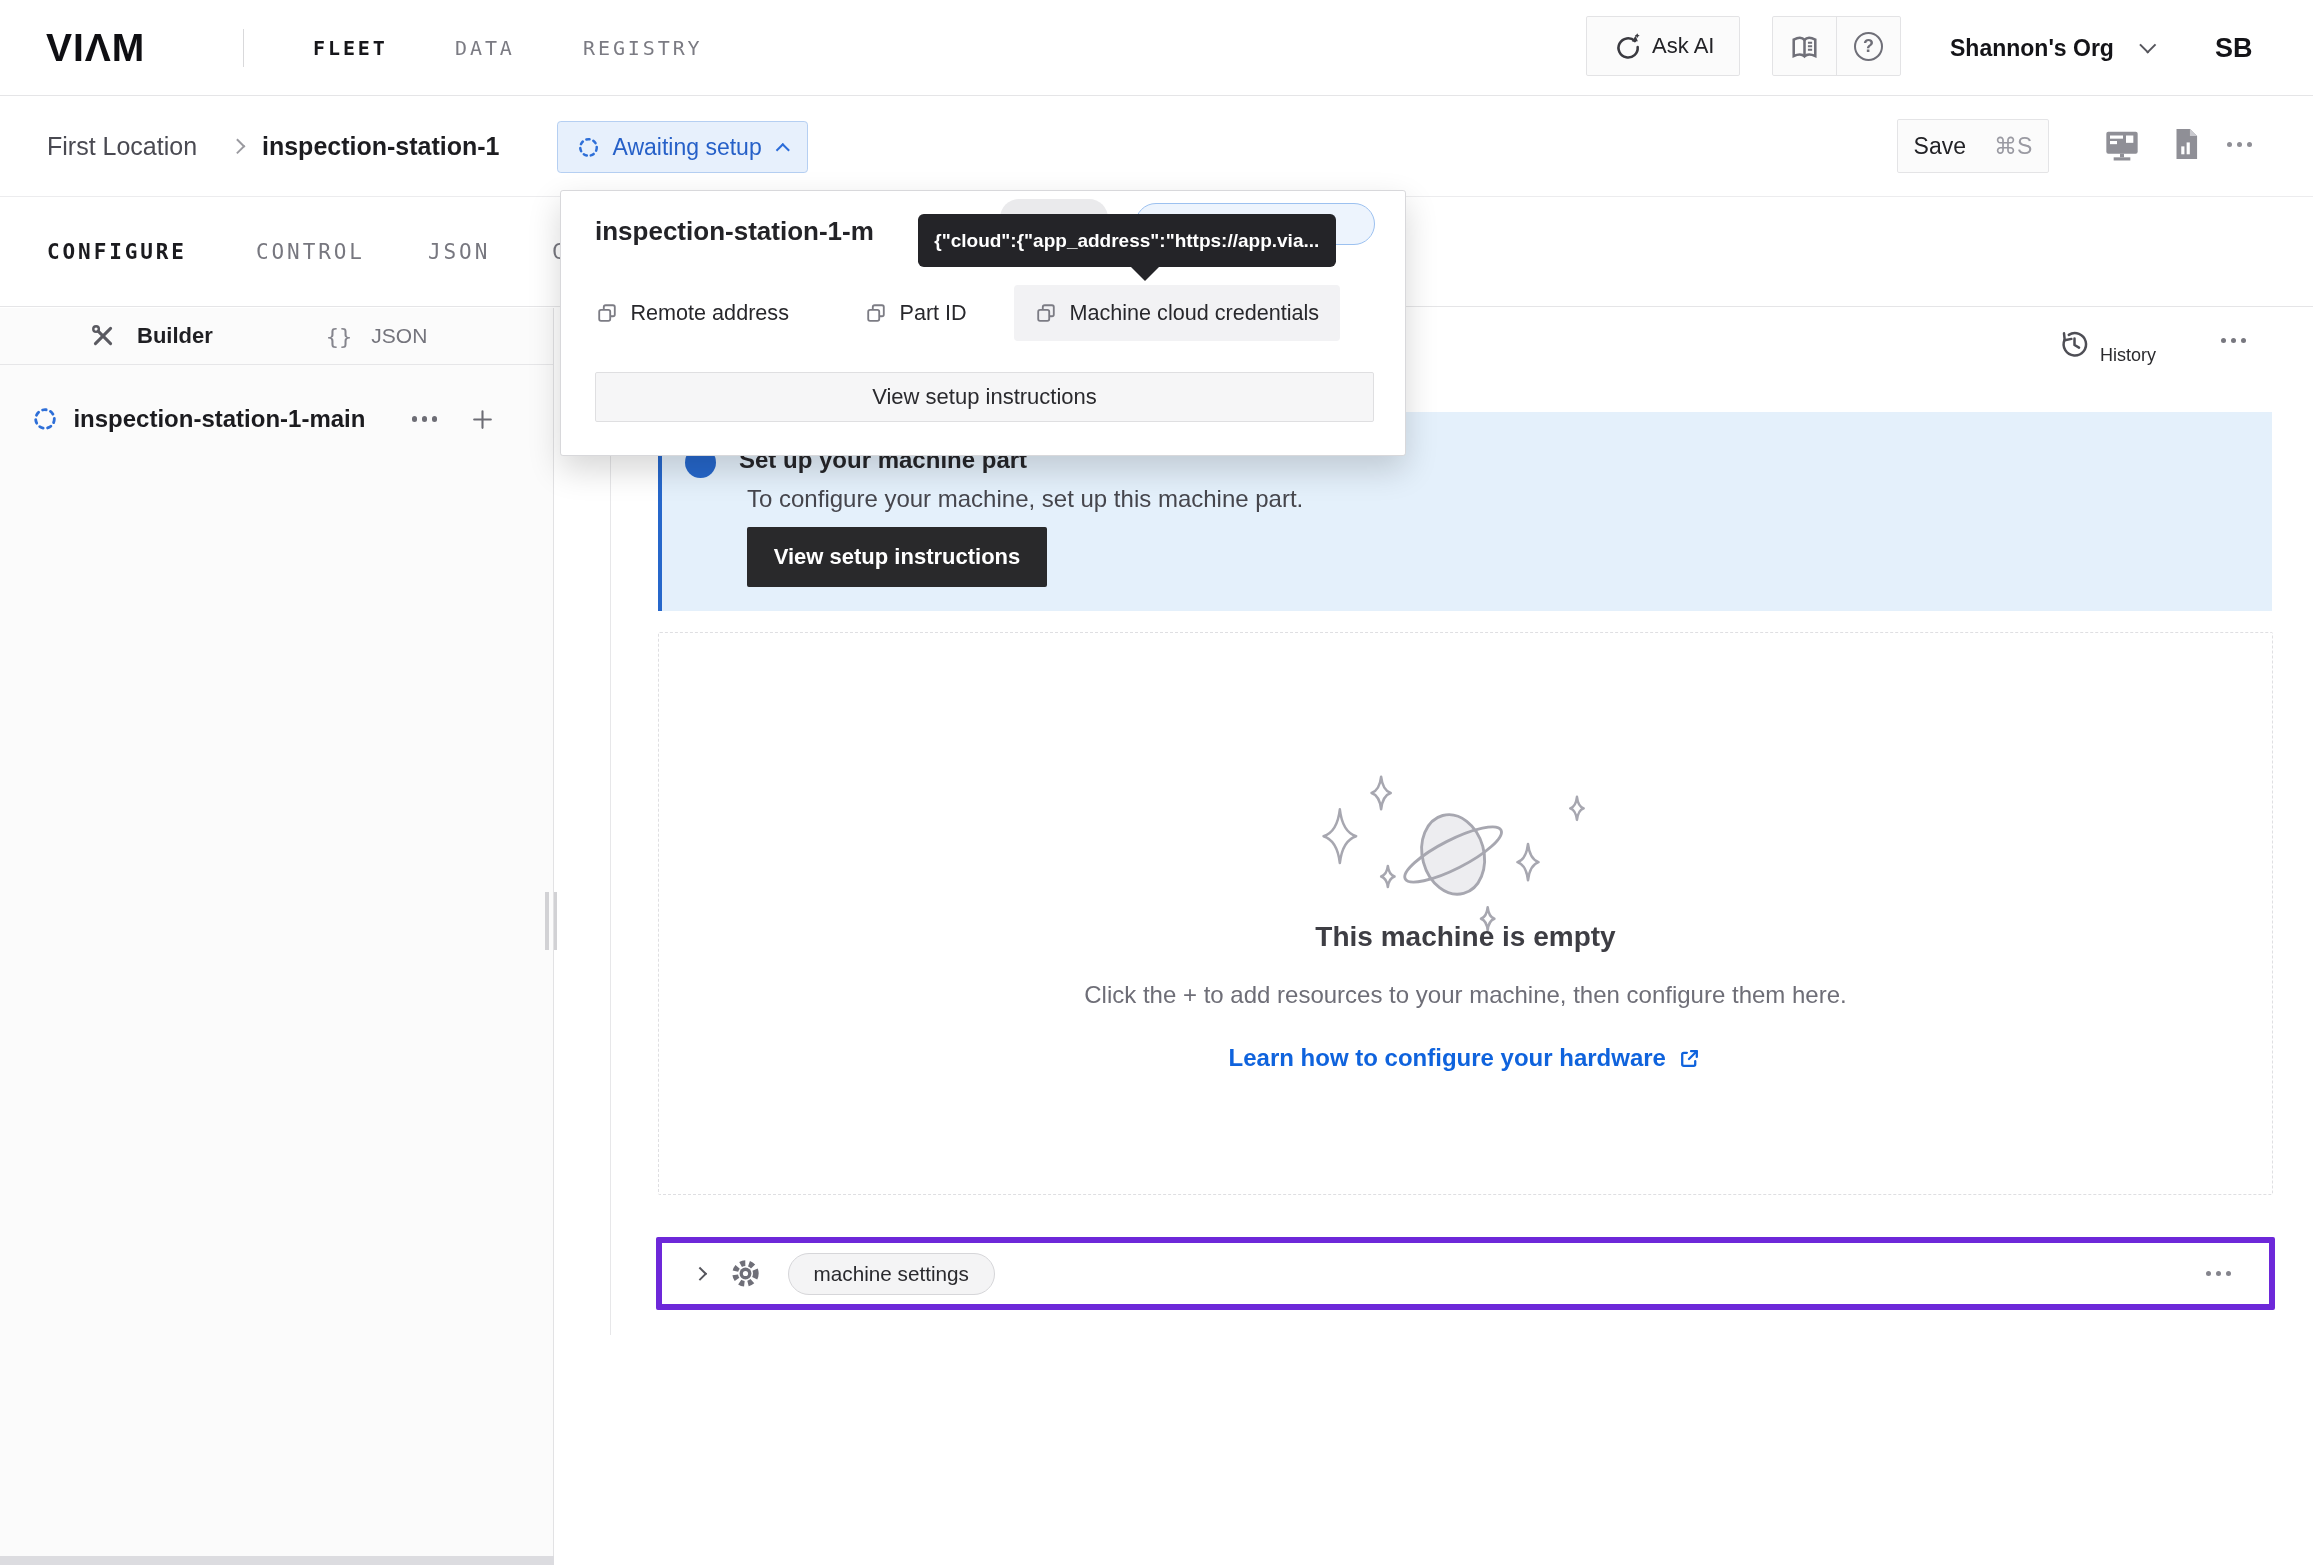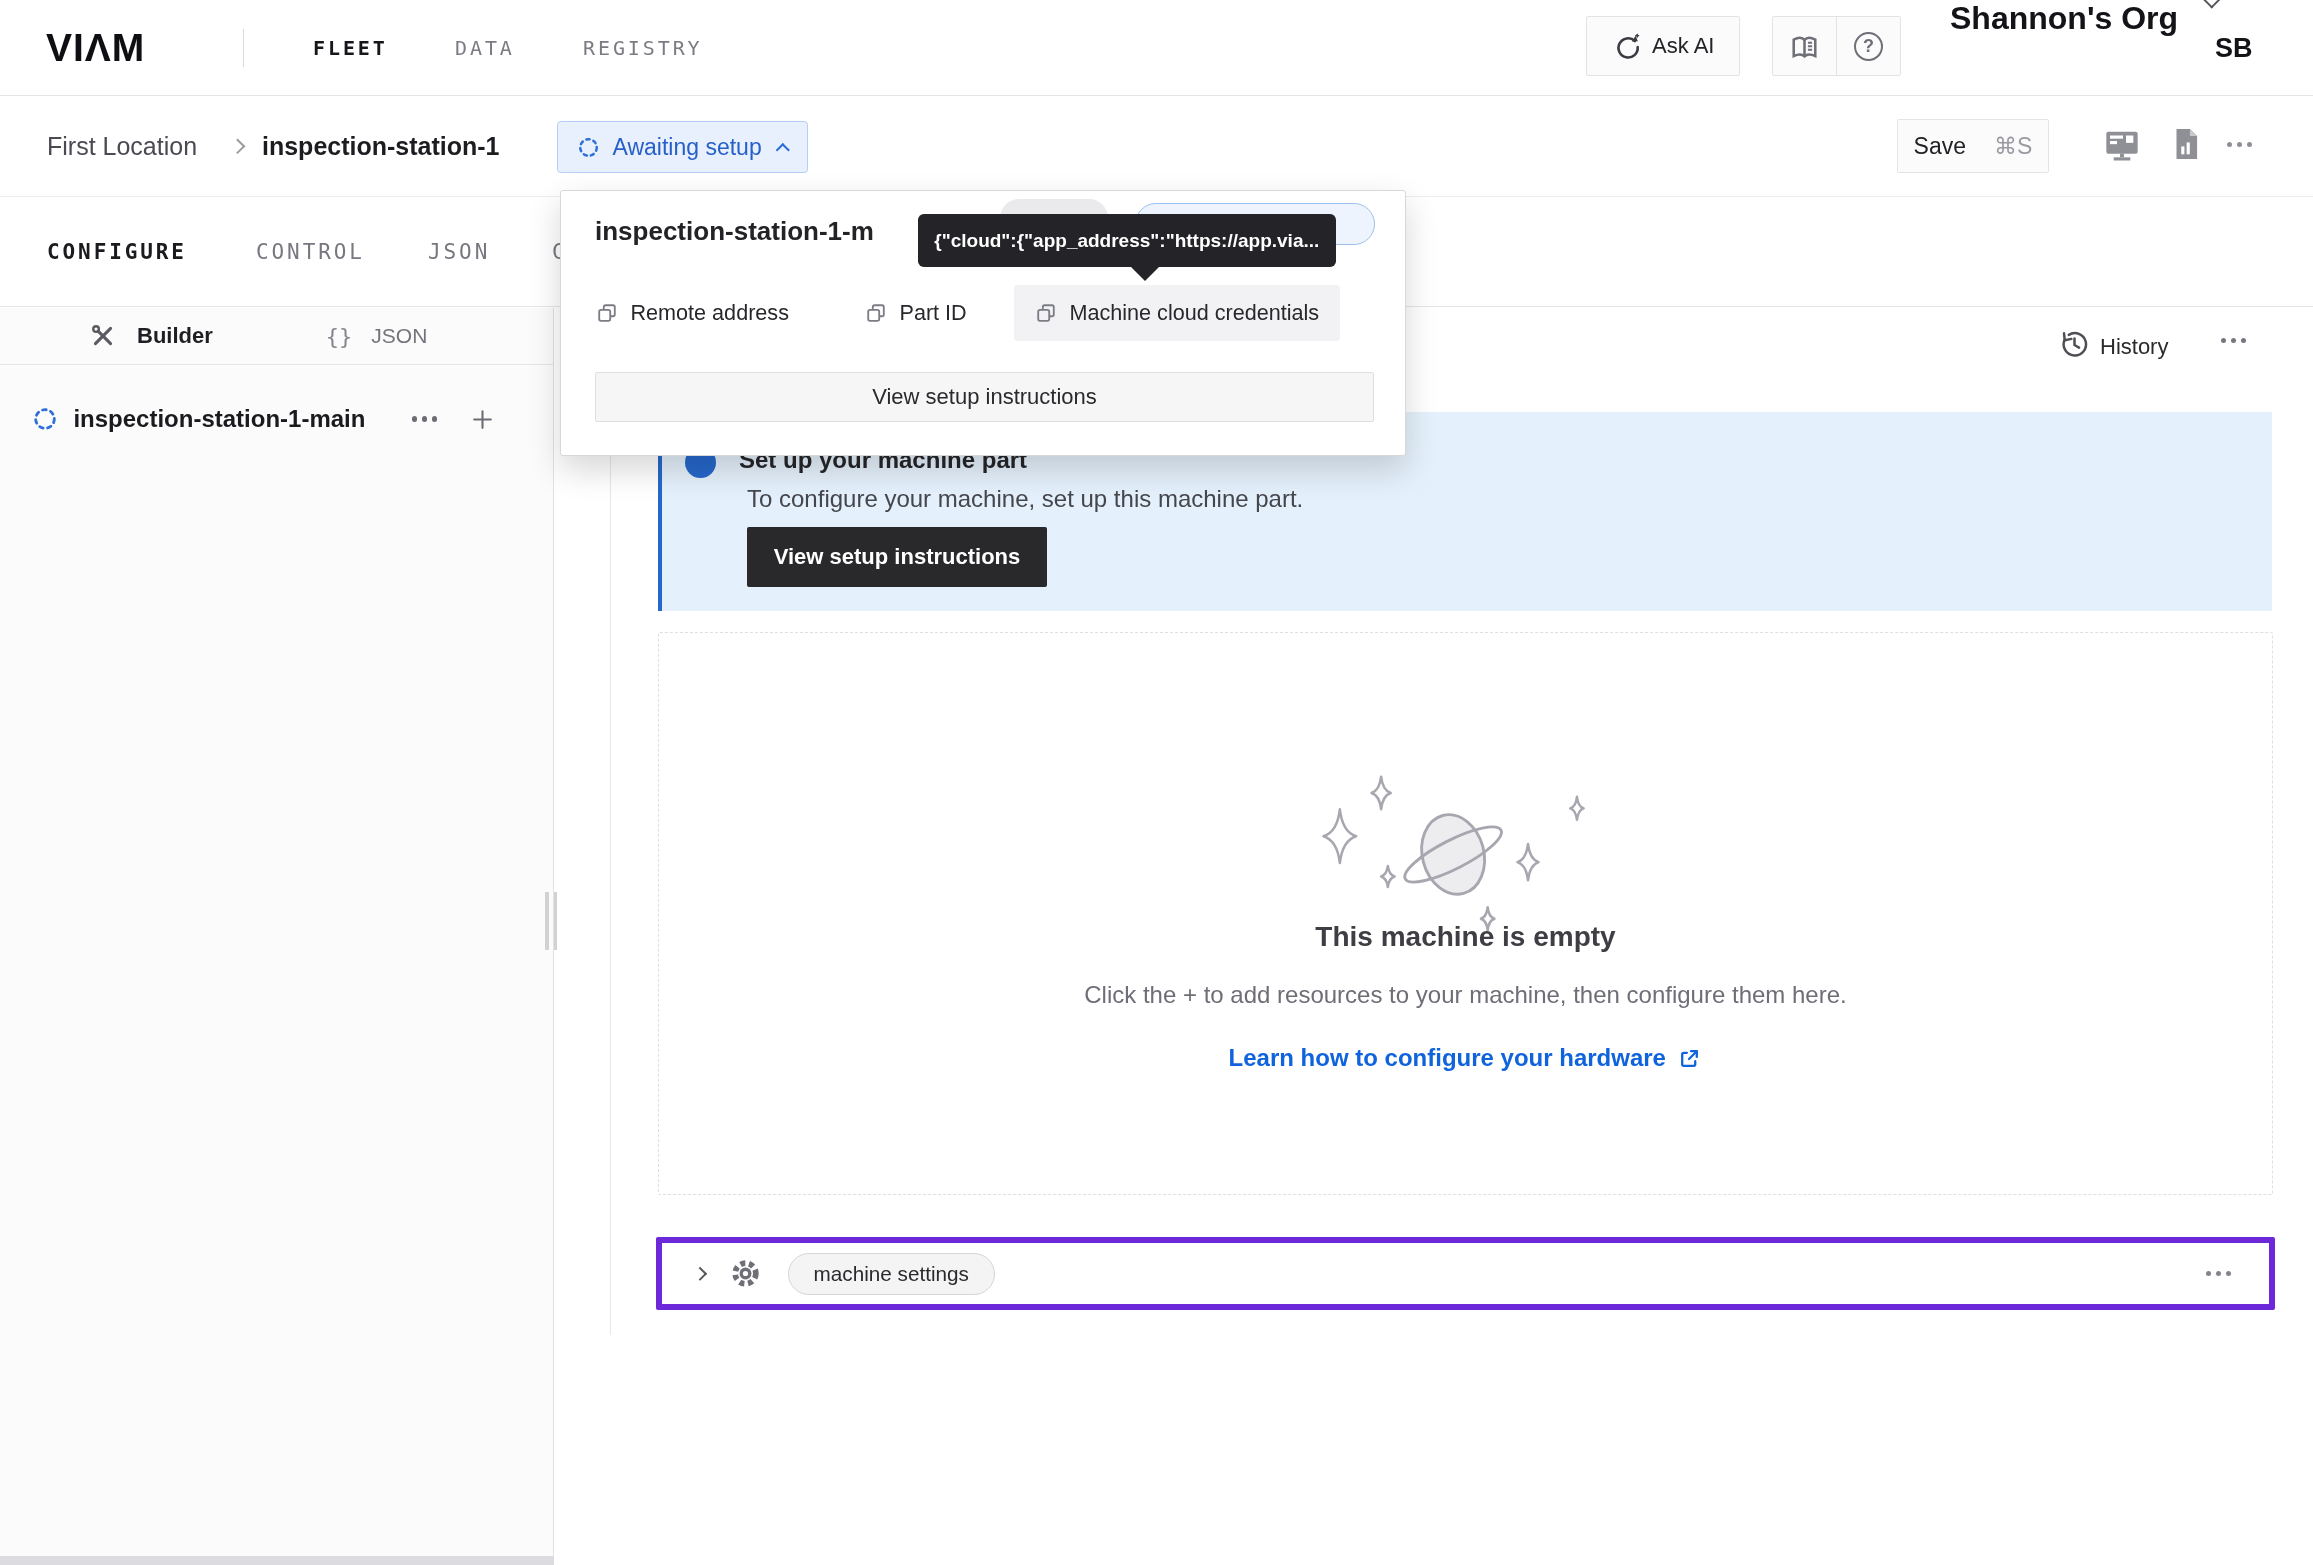--- a/index.html
+++ b/index.html
@@ -18,21 +18,21 @@
   .logo{position:absolute;left:46px;top:0;height:96px;line-height:96px;font-size:39px;font-weight:bold;letter-spacing:1px;color:#0f0f13}
   .nav-sep{position:absolute;left:243px;top:29px;width:1px;height:38px;background:#d9d9db}
   .nav-item{position:absolute;top:0;height:96px;line-height:96px;font-size:20px;letter-spacing:2.9px;color:#7b7b83;font-family:"DejaVu Sans Mono",monospace;cursor:pointer}
   .nav-item.active{color:#17171b;font-weight:bold}
   .nav-fleet{left:313px}.nav-data{left:455px}.nav-registry{left:583px}
   .askai{position:absolute;left:1586px;top:16.3px;width:154px;height:60px;border:1px solid #e3e3e5;background:#fbfbfb;border-radius:1.9px;display:flex;align-items:center;justify-content:center;gap:11.5px;font-size:22px;color:#232327;cursor:pointer}
   .docsgroup{position:absolute;left:1772px;top:16.3px;width:129px;height:60px;border:1px solid #e3e3e5;background:#fbfbfb;border-radius:1.9px;display:flex}
   .docsgroup .cell{flex:1;display:flex;align-items:center;justify-content:center;cursor:pointer}
   .docsgroup .cell+.cell{border-left:1px solid #e3e3e5}
   .helpcircle{width:29px;height:29px;border:2.1px solid #6f6f78;border-radius:50%;display:flex;align-items:center;justify-content:center;font-size:18px;font-weight:bold;color:#6f6f78}
-  .orgswitch{position:absolute;left:1950px;top:0;height:96px;display:flex;align-items:flex-start;gap:28px;font-size:32px;font-weight:bold;color:#141418;cursor:pointer}
+  .orgswitch{position:absolute;left:1950px;top:0;height:96px;display:flex;align-items:center;gap:28px;font-size:23px;font-weight:bold;color:#141418;cursor:pointer}
   .orgswitch .chev{width:11.5px;height:11.5px;color:#55555c;margin-top:-5.8px}
   .avatar{position:absolute;left:2215px;top:0;height:96px;line-height:96px;font-size:27px;font-weight:bold;color:#141418;cursor:pointer}
 
   
   .crumbbar{position:absolute;left:0;top:96px;width:2313px;height:101px;background:#fff;border-bottom:1px solid #ececee}
   .crumb-loc{position:absolute;left:47px;top:0;height:101px;line-height:101px;font-size:25px;color:#4a4a52;cursor:pointer}
   .crumb-sep{position:absolute;left:232px;top:45px;color:#9a9aa0}
   .crumb-machine{position:absolute;left:262px;top:0;height:101px;line-height:101px;font-size:25px;font-weight:bold;color:#1d1d21}
   .statusbadge{position:absolute;left:557px;top:25px;height:52px;padding:0 19px;display:flex;align-items:center;gap:12.5px;background:#e7f0fc;border:1px solid #b5cff2;border-radius:3.8px;color:#2660c8;font-size:23px;cursor:pointer}
   .statusbadge .chev{width:9.6px;height:9.6px;color:#2b6cd9;margin-top:4.8px;margin-left:3.8px}
@@ -57,21 +57,21 @@
   .partrow .name{margin-left:15.4px;font-size:24px;font-weight:bold;color:#1b1b1f}
   .part-icons{position:absolute;right:58px;top:0;height:50px;display:flex;align-items:center;gap:33px;color:#6d6d75}
   .part-dashed{margin-left:32px}
   .resize-handle{position:absolute;left:545px;top:892px;width:15.4px;height:58px;display:flex;gap:4.8px;cursor:col-resize;z-index:5}
   .resize-handle i{width:3.8px;height:58px;background:#d2d2d5;display:block}
   .side-scroll{position:absolute;left:0;top:1556px;width:554px;height:9.6px;background:#dcdce0;cursor:pointer}
 
   
   .cardline{position:absolute;left:610px;top:307px;width:1px;height:1028px;background:#e7e7e9}
   .hist-icon{position:absolute;left:2059px;top:329px;color:#4e4e55;cursor:pointer}
-  .hist-label{position:absolute;left:2100px;top:334px;font-size:22px;color:#2b2b2e;cursor:pointer}
+  .hist-label{position:absolute;left:2100px;top:345px;font-size:18px;color:#2b2b2e;cursor:pointer}
   .hist-more{position:absolute;left:2221px;top:338px;color:#77777f;cursor:pointer}
 
   
   .banner{position:absolute;left:658px;top:412px;width:1614px;height:199px;background:#e4f0fb;border-left:4.8px solid #2667cb}
   .infoicon{position:absolute;left:23px;top:35px;width:31px;height:31px;border-radius:50%;background:#2667cb}
   .btitle{position:absolute;left:77px;top:33px;height:29px;line-height:29px;font-size:24px;font-weight:bold;color:#26262a}
   .bbody{position:absolute;left:85px;top:73px;font-size:24px;color:#46464d}
   .bbtn{position:absolute;left:85px;top:115px;width:300px;height:60px;background:#29292b;border-radius:1.9px;color:#fff;font-size:22px;font-weight:bold;display:flex;align-items:center;justify-content:center;cursor:pointer}
 
   

